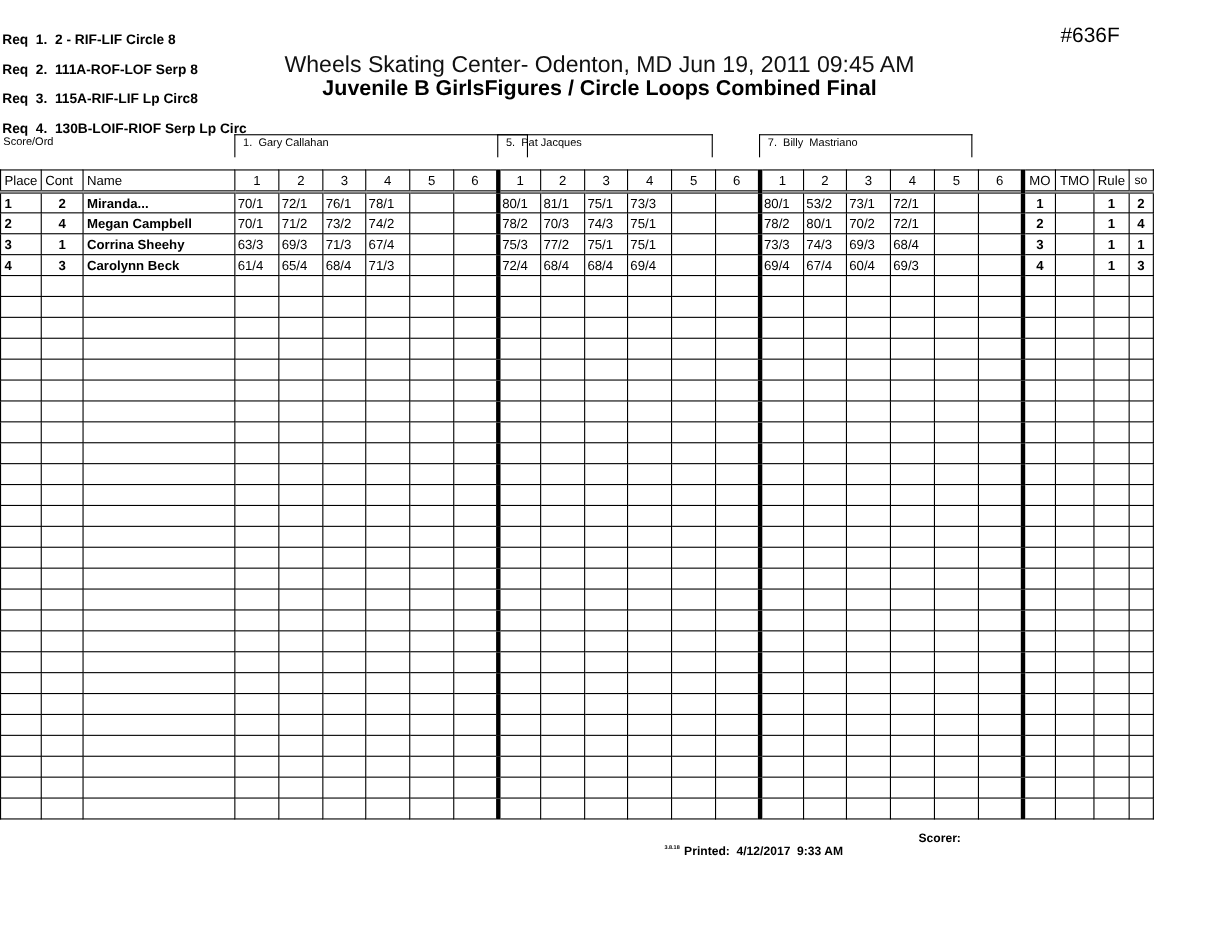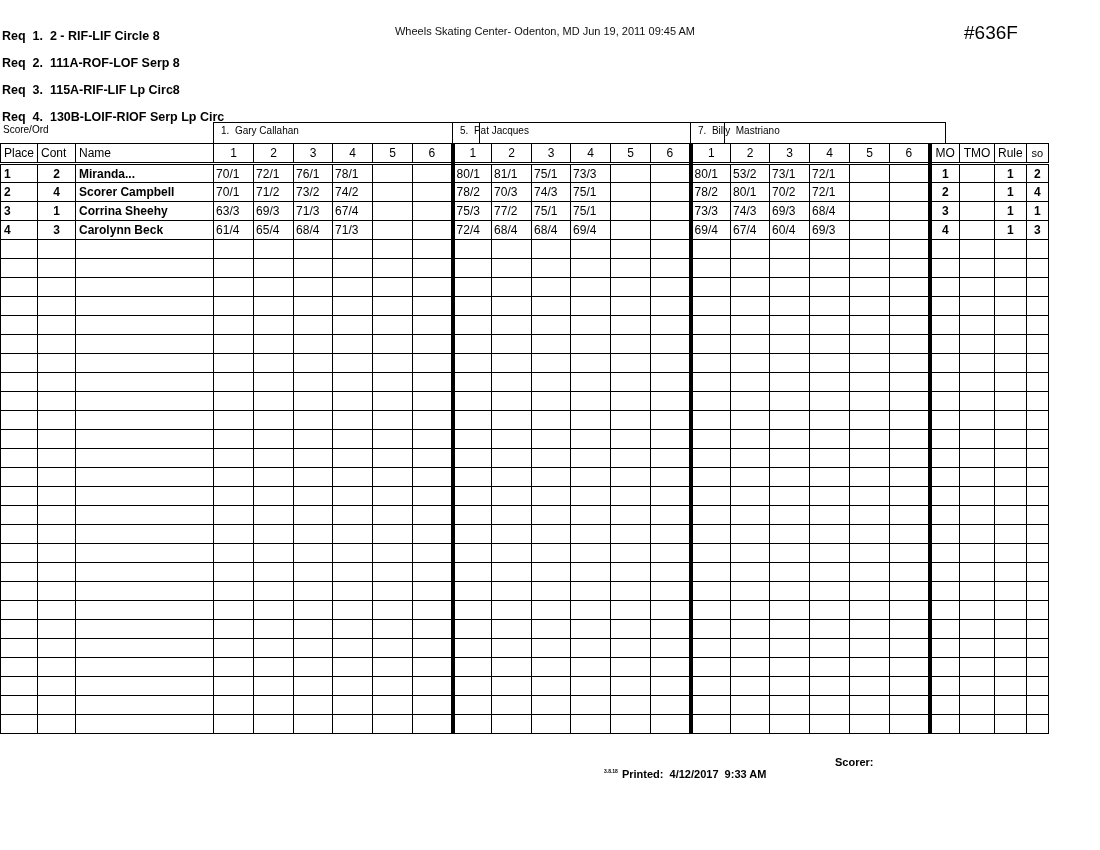--- a/index.html
+++ b/index.html
@@ -2,26 +2,26 @@
 <html><head>
   <meta charset="utf-8">
   <style>
     html, body { margin: 0; padding: 0; background: #ffffff; }
     body { width: 1100px; height: 850px; position: relative; overflow: hidden; font-family: "Liberation Sans", sans-serif; color: #000; }
     .reqs { position: absolute; left: 2px; top: 17px; font-weight: bold; font-size: 12.5px; line-height: 15px; }
     .reqs div { white-space: pre; margin-top: 12px; }
     .event-no { position: absolute; left: 964px; top: 22px; font-weight: normal; font-size: 19px; }
     .titles { position: absolute; left: 240px; width: 610px; top: 22px; text-align: center; }
     .t1 { font-weight: bold; font-size: 18px; line-height: 22px; letter-spacing: -0.3px; }
-    .t2 { font-size: 11px; line-height: 18px; color: #111; }
+    .t2 { font-size: 21px; line-height: 18px; color: #111; margin-top: 28px; }
     .t3 { font-weight: bold; font-size: 19.5px; line-height: 24px; }
     .t4 { font-size: 17px; line-height: 22px; }
     .score-ord { position: absolute; left: 3px; top: 124px; font-size: 10px; }
     .judge-box { position: absolute; top: 122px; height: 21px; border: 1px solid #000; border-bottom: none; box-sizing: border-box; font-size: 10px; padding: 2px 0 0 7px; white-space: pre; }
-    table.grid { position: absolute; left: 0; top: 143px; border-collapse: collapse; table-layout: fixed; }
+    table.grid { position: absolute; left: 0; top: 154px; border-collapse: collapse; table-layout: fixed; }
     table.grid td { border: 1px solid #000; height: 19px; padding: 0 3px; box-sizing: border-box; font-size: 12px; white-space: nowrap; overflow: hidden; }
     table.grid tr.head td { font-size: 12px; text-align: center; height: 20px; border-bottom: 3px double #000; }
     table.grid tr.head td.left { text-align: left; }
     td.thickL { border-left: 4px solid #000 !important; }
     td.b { font-weight: bold; font-size: 12.5px; }
     td.c { text-align: center; }
     td.sc { font-size: 12px; padding-left: 2px !important; }
     .footer { position: absolute; top: 768px; left: 604px; font-size: 11px; font-weight: bold; white-space: pre; }
     .ver { font-size: 5px; vertical-align: top; font-weight: bold; margin-right: 4px; }
     .scorer { position: absolute; top: 756px; left: 835px; font-size: 11px; font-weight: bold; }
@@ -31,28 +31,29 @@
 
 <div class="reqs">
   <div>Req  1.  2 - RIF-LIF Circle 8</div>
   <div>Req  2.  111A-ROF-LOF Serp 8</div>
   <div>Req  3.  115A-RIF-LIF Lp Circ8</div>
   <div>Req  4.  130B-LOIF-RIOF Serp Lp Circ</div>
 </div>
 
 <div class="titles">
   <div class="t2">Wheels Skating Center- Odenton, MD  Jun 19, 2011  09:45 AM</div>
+  <div class="t3">Juvenile B GirlsFigures / Circle Loops Combined Final</div>
 </div>
 
 <div class="event-no">#636F</div>
 
 <div class="score-ord">Score/Ord</div>
 <div class="judge-box" style="left:213px;width:267px;">1.  Gary Callahan</div>
-<div class="judge-box" style="left:452px;width:273px;">5.  Pat Jacques</div>
-<div class="judge-box" style="left:690px;width:256px;">7.  Billy  Mastriano</div>
+<div class="judge-box" style="left:452px;width:196px;">5.  Pat Jacques</div>
+<div class="judge-box" style="left:690px;width:194px;">7.  Billy  Mastriano</div>
 
 <table class="grid" id="grid">
   <colgroup>
     <col style="width:37px">
       <col style="width:38px">
       <col style="width:138px">
     <col style="width:40px">
       <col style="width:40px">
       <col style="width:39px">
       <col style="width:40px">
@@ -126,21 +127,21 @@
         <td class="sc"></td>
         <td class="sc"></td>
         <td class="b c thickL">1</td>
         <td class="b c"></td>
         <td class="b c">1</td>
         <td class="b c">2</td>
       </tr>
       <tr>
         <td class="b">2</td>
         <td class="b c">4</td>
-        <td class="b">Scorer Campbell</td>
+        <td class="b">Megan Campbell</td>
         <td class="sc">70/1</td>
         <td class="sc">71/2</td>
         <td class="sc">73/2</td>
         <td class="sc">74/2</td>
         <td class="sc"></td>
         <td class="sc"></td>
         <td class="sc thickL">78/2</td>
         <td class="sc">70/3</td>
         <td class="sc">74/3</td>
         <td class="sc">75/1</td>

